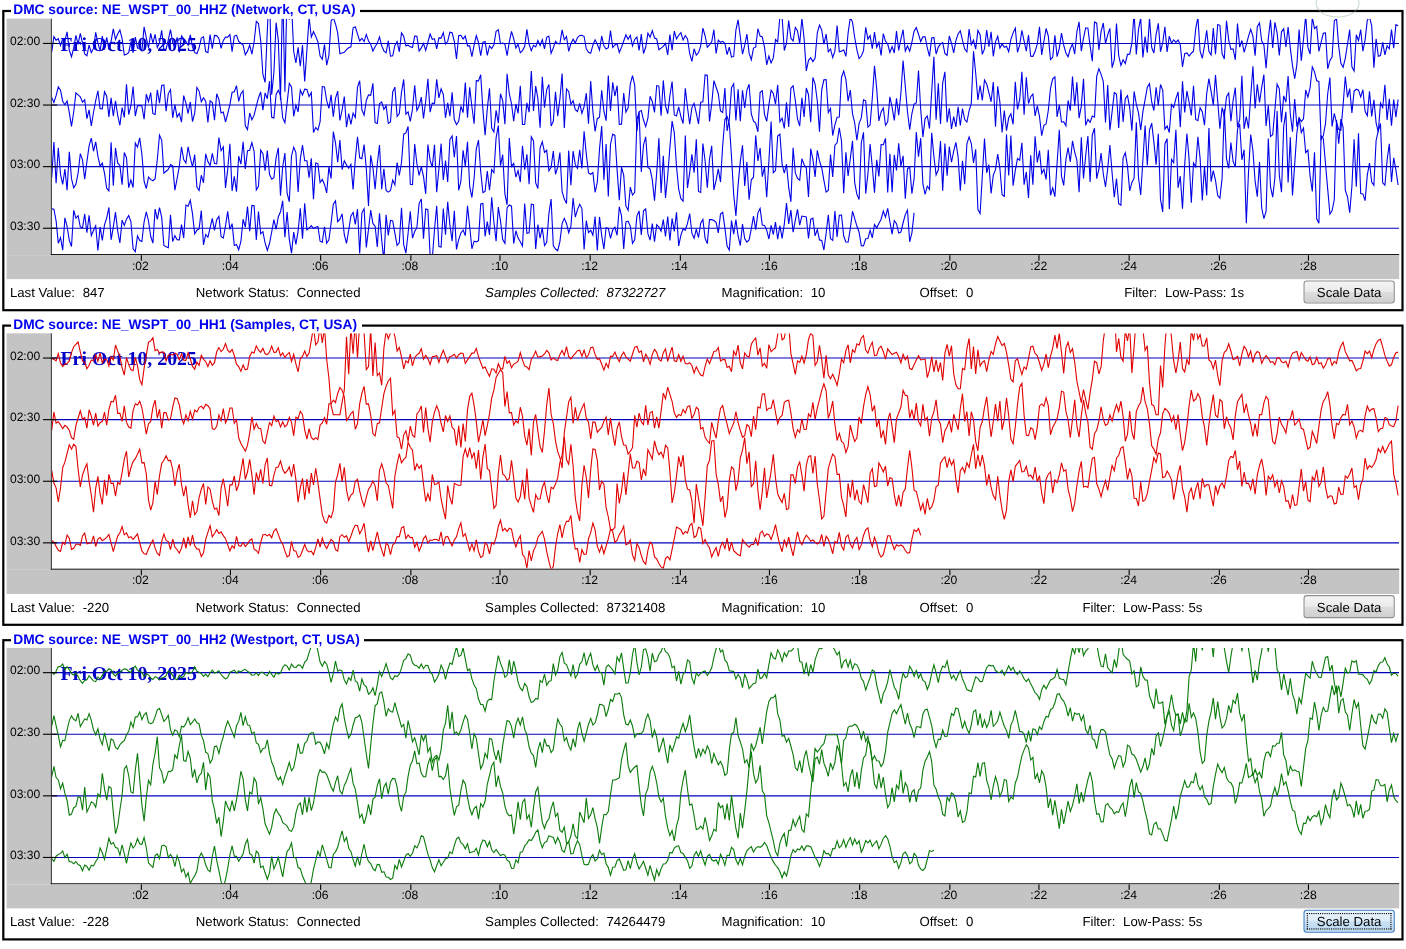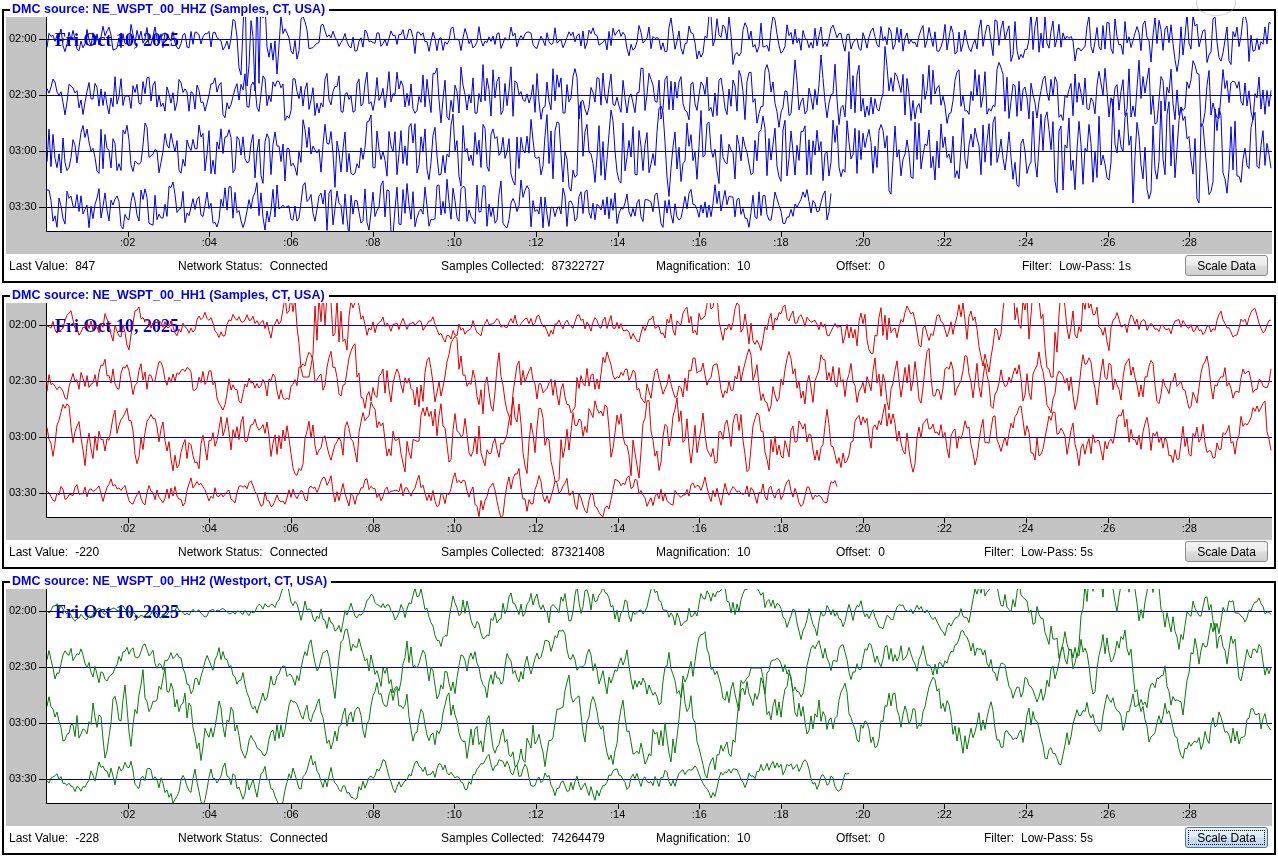--- a/index.html
+++ b/index.html
@@ -37,21 +37,21 @@
     background:linear-gradient(#f4f4f4, #ebebeb 48%, #dddddd 52%, #cfcfcf); padding:0 10px; }
   .scale-btn.focused { border:1px solid #3b7bbf; outline:1px dotted #000; outline-offset:-4px;
     background:linear-gradient(#eaf4fc, #dcecf8 48%, #c8e0f4 52%, #bcd8f0); }
 </style>
 </head>
 <body>
 
 <div class="faint-circle"></div>
 
 <fieldset class="panel">
-  <legend>DMC source: NE_WSPT_00_HHZ (Samples, CT, USA)</legend>
+  <legend>DMC source: NE_WSPT_00_HHZ (Network, CT, USA)</legend>
   <div class="plot-wrap">
     <div class="yband">
         <div class="ylabel" style="top: 15px;">02:00</div>
         <div class="ydash" style="top: 22px;"></div>
         <div class="ylabel" style="top: 71px;">02:30</div>
         <div class="ydash" style="top: 78px;"></div>
         <div class="ylabel" style="top: 127px;">03:00</div>
         <div class="ydash" style="top: 134px;"></div>
         <div class="ylabel" style="top: 183px;">03:30</div>
         <div class="ydash" style="top: 190px;"></div>
@@ -97,21 +97,21 @@
       <div class="xtick-label" style="left: 1020px;">:24</div>
       <div class="xtick" style="left: 1101.67px;"></div>
       <div class="xtick-label" style="left: 1101.67px;">:26</div>
       <div class="xtick" style="left: 1183.33px;"></div>
       <div class="xtick-label" style="left: 1183.33px;">:28</div>
     </div>
   <div class="statusbar">
     <button class="scale-btn">Scale Data</button>
   <span class="status-item" style="left: 3px;"><span class="lbl">Last Value:</span><span class="val">847</span></span>
       <span class="status-item" style="left: 172px;"><span class="lbl">Network Status:</span><span class="val">Connected</span></span>
-      <span class="status-item" style="left: 435px;"><span class="lbl">Samples Collected:</span><span class="val">87322727</span></span>
+      <span class="status-item" style="left: 435px; font-style: italic;"><span class="lbl">Samples Collected:</span><span class="val">87322727</span></span>
       <span class="status-item" style="left: 650px;"><span class="lbl">Magnification:</span><span class="val">10</span></span>
       <span class="status-item" style="left: 830px;"><span class="lbl">Offset:</span><span class="val">0</span></span>
       <span class="status-item" style="left: 1016px;"><span class="lbl">Filter:</span><span class="val">Low-Pass: 1s</span></span>
     </div>
 </fieldset>
 
 <fieldset class="panel">
   <legend>DMC source: NE_WSPT_00_HH1 (Samples, CT, USA)</legend>
   <div class="plot-wrap">
     <div class="yband">

